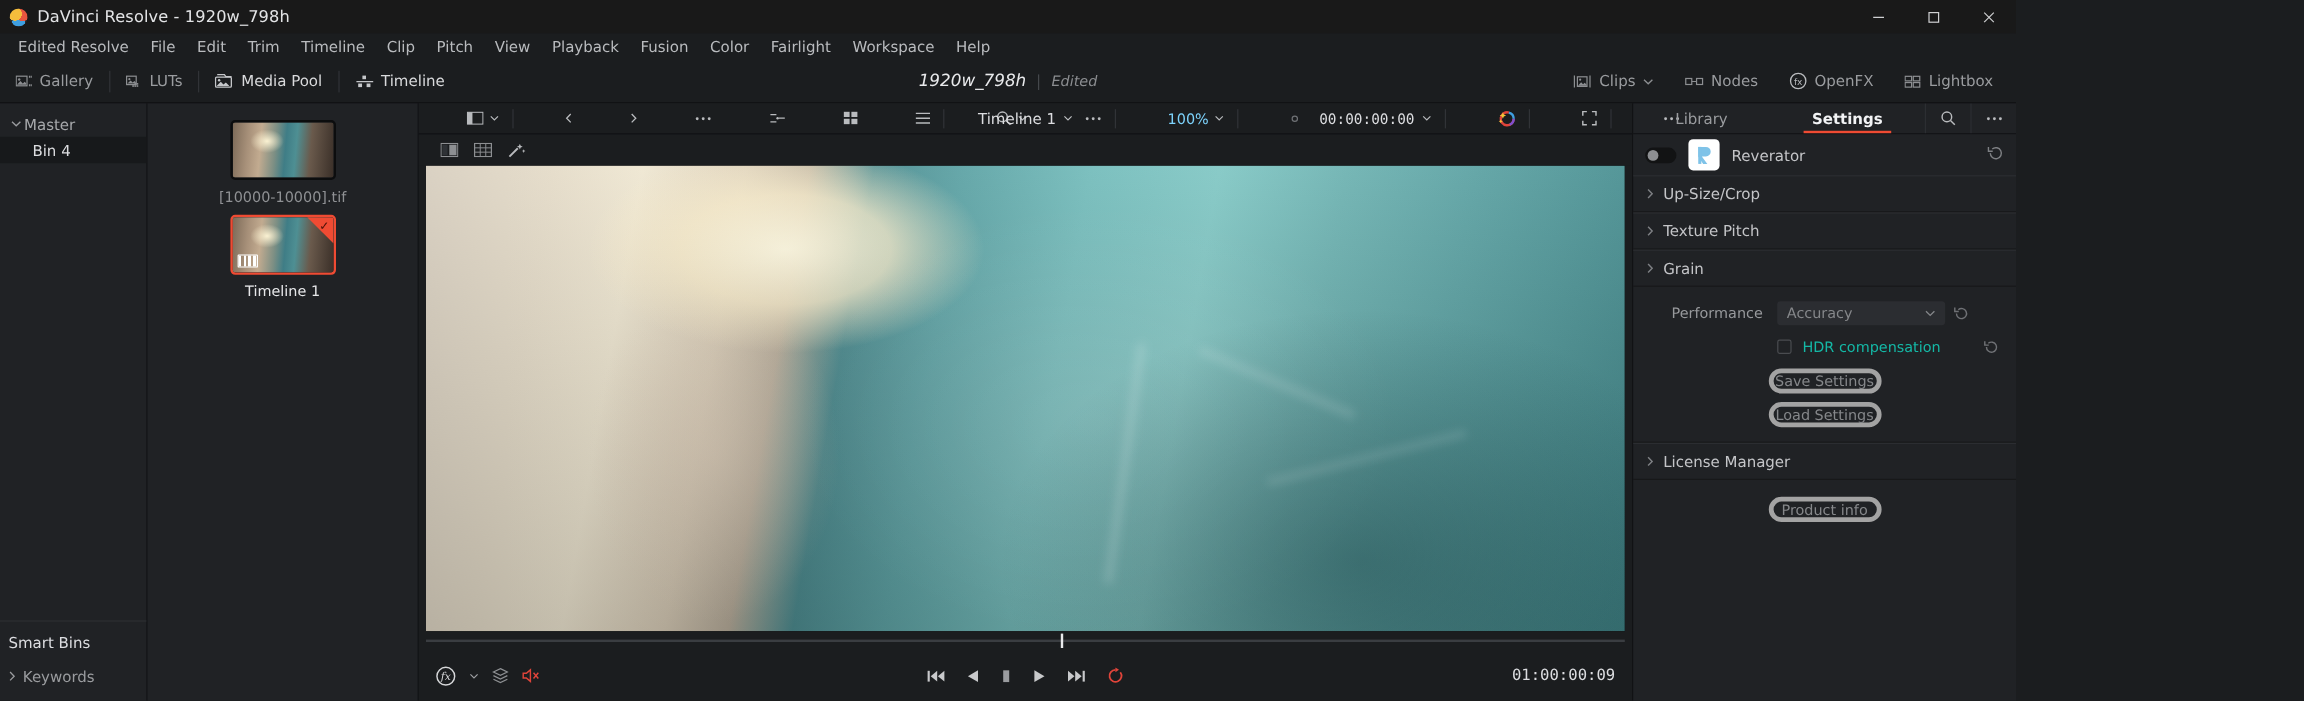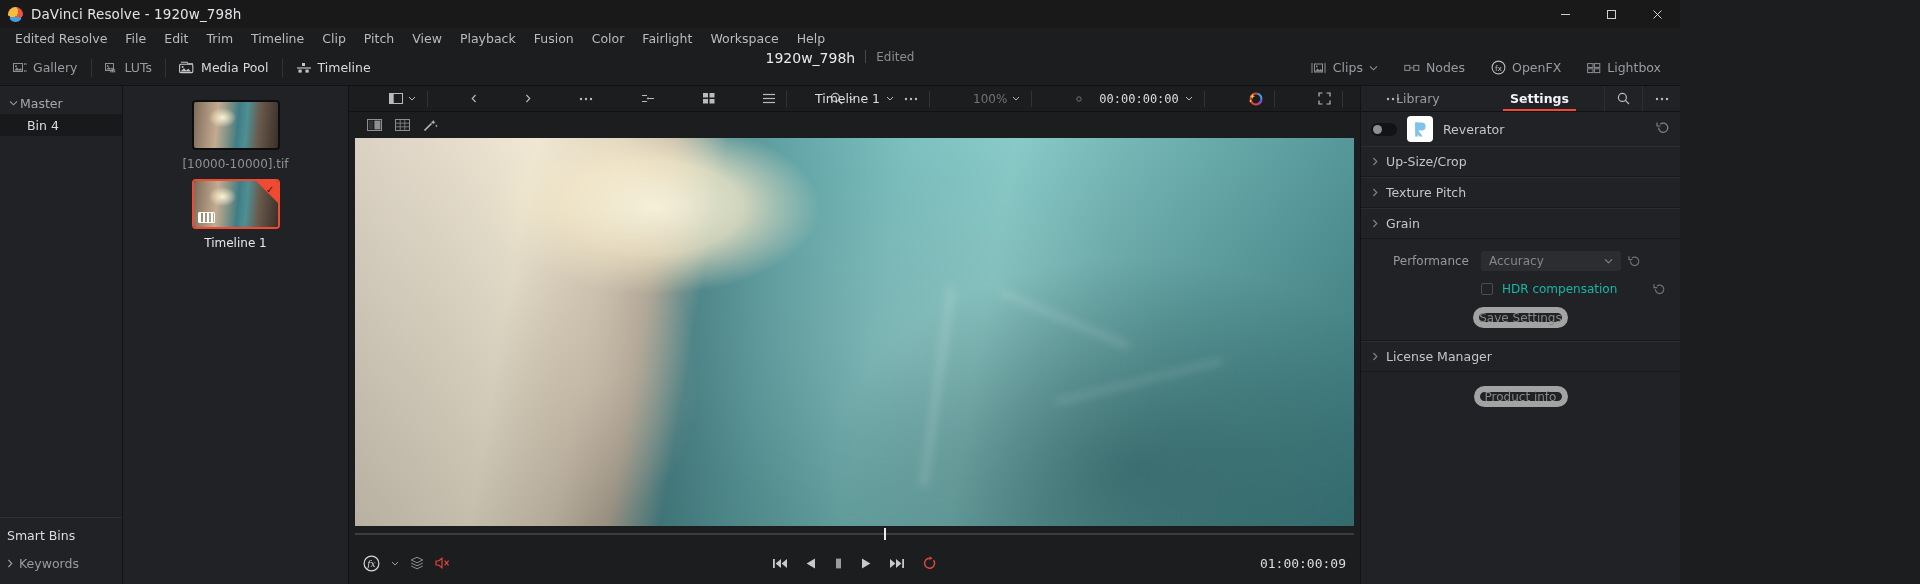--- a/index.html
+++ b/index.html
@@ -38,21 +38,21 @@
 
   
   .toolbar { height: 36px; flex: 0 0 36px; background: #1b1d1f; display: flex;
     align-items: center; position: relative; border-bottom: 1px solid #111214; }
   .tool-group { display: flex; align-items: center; height: 36px; }
   .tool-btn { display: flex; align-items: center; gap: 6px; padding: 0 13px; height: 24px;
     font-size: 12.5px; color: #9a9c9f; white-space: nowrap; }
   .tool-btn.active { color: #d9dadc; }
   .tool-sep { width: 1px; height: 18px; background: #313337; }
   .center-title { position: absolute; left: 0; right: 0; top: 0; height: 36px;
-    display: flex; justify-content: center; gap: 10px; pointer-events: none; }
+    display: flex; align-items: center; justify-content: center; gap: 10px; pointer-events: none; font-style: italic; }
   .center-title .ct-name { font-size: 14px; color: #e9eaec; }
   .center-title .ct-sep { width: 1px; height: 13px; background: #45484c; }
   .center-title .ct-state { font-size: 12px; color: #8b8d90; }
   .toolbar-right { margin-left: auto; display: flex; align-items: center; padding-right: 6px; }
 
   
   .ico { display: inline-flex; align-items: center; justify-content: center; flex: none; }
   .ico svg { display: block; }
 
   
@@ -88,21 +88,21 @@
     background: repeating-linear-gradient(90deg,#fff 0 2px,transparent 2px 4px); }
   .thumb-label { font-size: 12px; margin-top: 7px; color: #8f9194; text-align: center; }
   .thumb-label.sel { color: #e6e7e9; }
 
   
   .viewer { flex: 1 1 auto; display: flex; flex-direction: column; background: #1b1d1f; min-width: 0; }
   .viewer-top { height: 26px; flex: 0 0 26px; display: flex; align-items: center;
     background: #1b1d1f; border-bottom: 1px solid #111214; position: relative; }
   .vt-left { display: flex; align-items: center; height: 26px; }
   .vt-btn { display: flex; align-items: center; gap: 5px; padding: 0 8px; height: 26px;
-    font-size: 12px; color: #737373; margin-left: 32px; }
+    font-size: 12px; color: #7dd3fc; margin-left: 32px; }
   .vt-divider { width: 1px; height: 16px; background: #313337; margin: 0 3px; }
   .vt-center { position: absolute; left: 0; right: 0; display: flex; align-items: center;
     justify-content: center; height: 26px; pointer-events: none; }
   .vt-center .lbl { font-size: 12.5px; color: #dcdde0; }
   .vt-right { margin-left: auto; display: flex; align-items: center; height: 26px; }
   .tc-box { font-family: "DejaVu Sans Mono", "Liberation Mono", monospace; font-size: 12px;
     color: #dcdde0; padding: 0 8px; display: flex; align-items: center; gap: 6px; }
 
   .viewer-tools { height: 26px; flex: 0 0 26px; display: flex; align-items: center;
     gap: 2px; padding-left: 12px; background: #1b1d1f; }
@@ -180,21 +180,21 @@
     color: #97999c; padding-right: 12px; }
   .select { flex: 1 1 auto; max-width: 140px; height: 20px; background: #2b2d31; border-radius: 3px;
     display: flex; align-items: center; justify-content: space-between; padding: 0 8px;
     font-size: 12px; color: #85878a; }
   .revert { width: 26px; flex: 0 0 26px; display: flex; justify-content: center; color: #6f7175; }
   .chk-row { display: flex; align-items: center; height: 28px; padding-right: 8px; }
   .chk-spacer { width: 120px; flex: 0 0 120px; }
   .chk { width: 12px; height: 12px; border: 1px solid #4a4c50; border-radius: 2px; flex: none; }
   .chk-lbl { font-size: 12px; color: #14b8a6; margin-left: 9px; }
   .btn-row { display: flex; justify-content: center; padding-top: 4px; }
-  .pill { min-width: 94px; height: 21px; border: 6px solid #a3a3a3; border-radius: 11px;
+  .pill { min-width: 94px; height: 21px; border: 4px solid #a3a3a3; border-radius: 11px;
     display: flex; align-items: center; justify-content: center; font-size: 12px; color: #85878a; }
   .prod-row { display: flex; justify-content: center; padding: 14px 0; }
 </style>
 </head>
 <body>
 
 <div class="app">
 
   <div class="titlebar">
     <div class="tb-logo"></div>
@@ -796,20 +796,23 @@
             <svg width="13" height="13" viewBox="0 0 13 13">
                 <path d="M2.4 6.2a4.2 4.2 0 1 0 1.5-3.1" fill="none" stroke="#6f7175" stroke-width="1.2"></path>
                 <path d="M1 1.3v3.3h3.3" fill="none" stroke="#6f7175" stroke-width="1.2"></path>
               </svg>
           </div>
         </div>
 
         <div class="btn-row">
           <div class="pill">Save Settings</div>
         </div>
+        <div class="btn-row" style="padding-top:7px">
+          <div class="pill">Load Settings</div>
+        </div>
       </div>
 
       <div class="sect">
         <span class="caret ico">
           <svg width="6" height="9" viewBox="0 0 6 9">
               <path d="M1.4 1L4.8 4.5 1.4 8" fill="none" stroke="#7e8084" stroke-width="1.2"></path>
             </svg>
         </span>
         <span class="nm">License Manager</span>
       </div>

